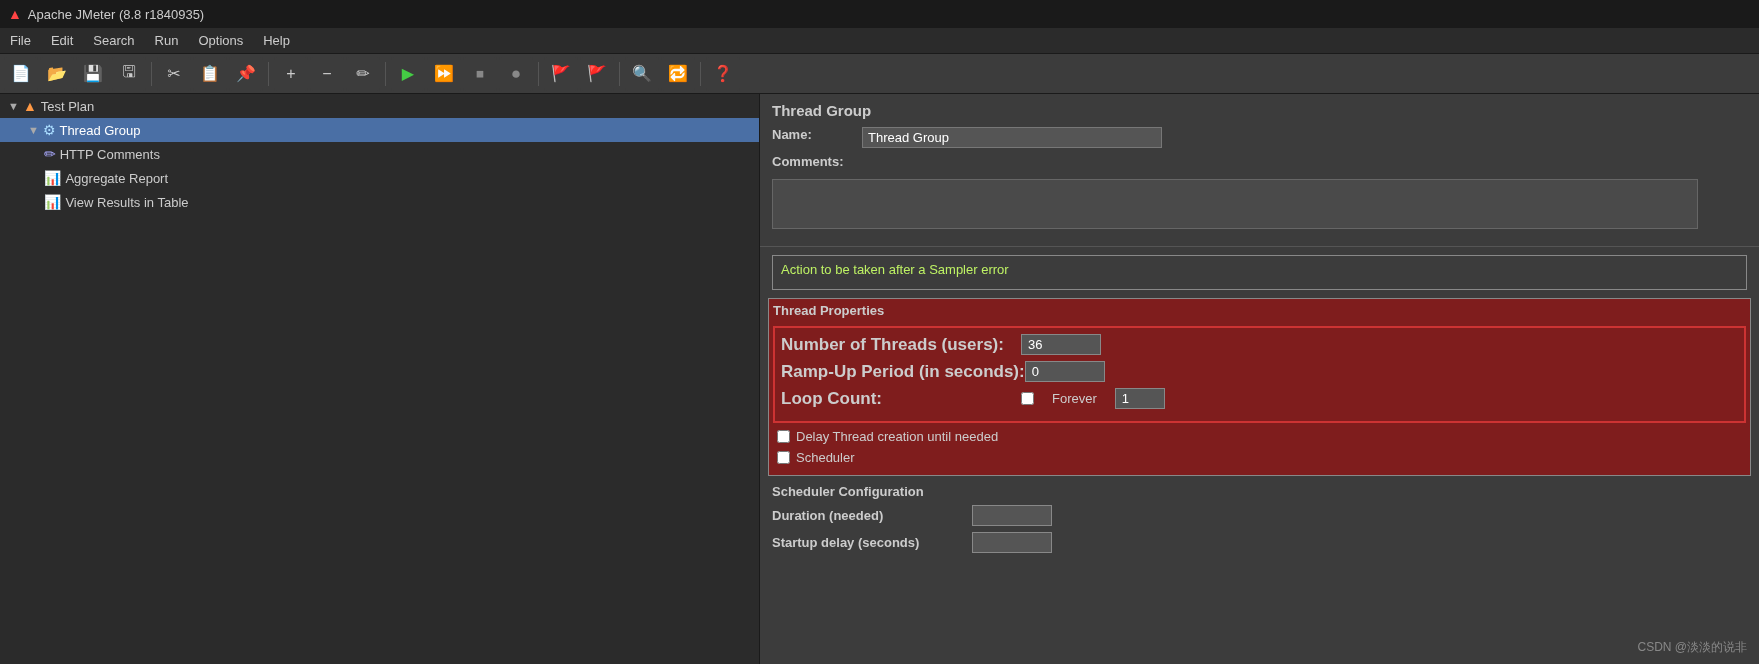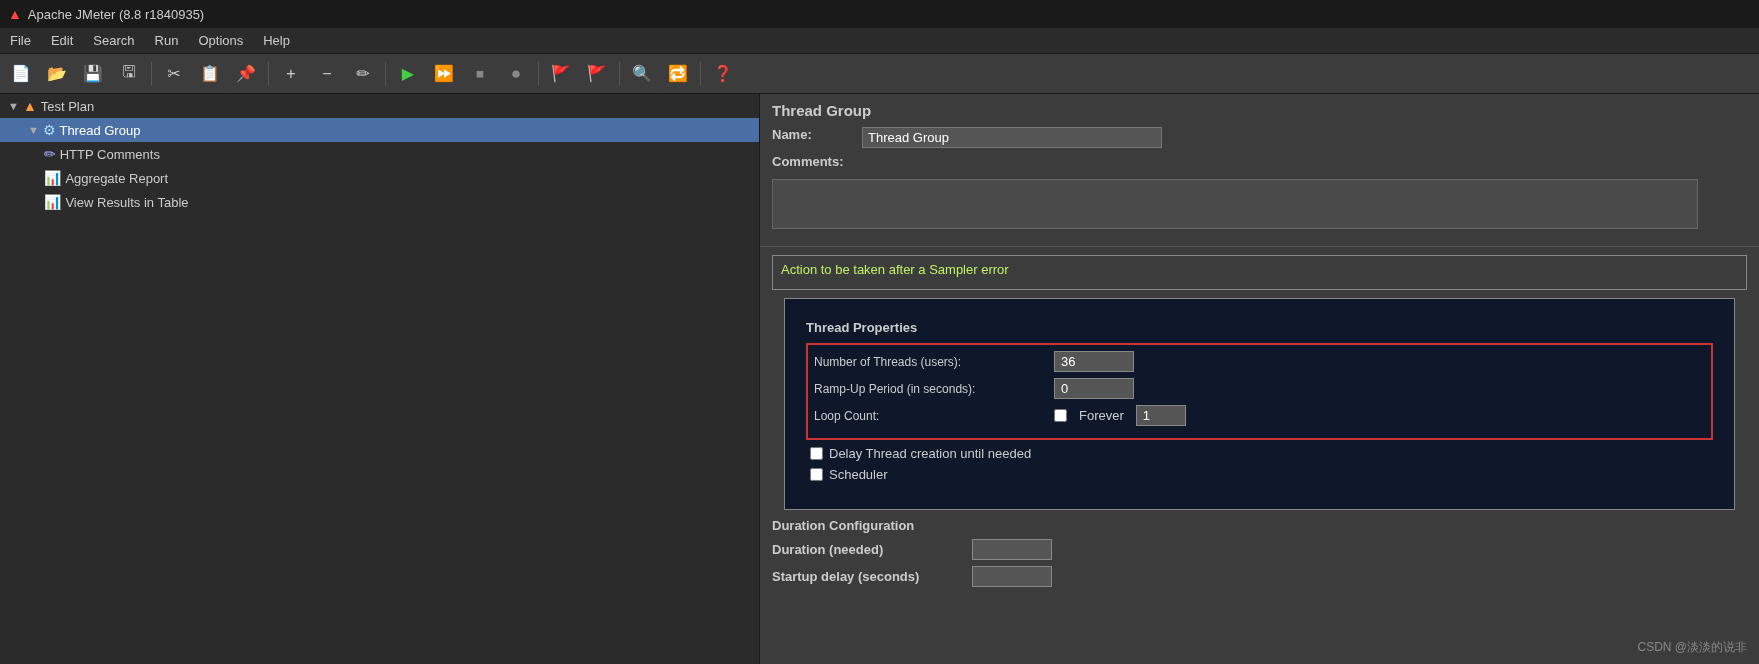--- a/index.html
+++ b/index.html
@@ -157,23 +157,23 @@
     }
     .sampler-section-title {
       color: #bef264;
       font-size: 13px;
       margin-bottom: 6px;
     }
 
     
     .thread-props-section {
       border: 1px solid #888888;
-      margin: 8px 24px;
-      padding: 21px;
-      background: #0f172a;
+      margin: 8px 8px;
+      padding: 4px;
+      background: #7f1d1d;
     }
     .section-title {
       font-weight: bold;
       color: #cccccc;
       margin-bottom: 8px;
       font-size: 13px;
     }
 
     
     .highlighted-box {
@@ -181,22 +181,22 @@
       padding: 6px;
       margin-bottom: 6px;
     }
     .prop-row {
       display: flex;
       align-items: center;
       margin-bottom: 6px;
     }
     .prop-label {
       color: #cccccc;
-      font-weight: normal;
-      font-size: 12px;
+      font-weight: bold;
+      font-size: 17px;
       min-width: 240px;
     }
     .prop-input {
       background: #555555;
       border: 1px solid #888888;
       color: #ffffff;
       padding: 2px 6px;
       font-size: 13px;
       width: 80px;
     }
@@ -242,21 +242,21 @@
       bottom: 8px;
       right: 12px;
       color: #888888;
       font-size: 12px;
     }
 
     
     .forever-group {
       display: flex;
       align-items: center;
-      gap: 12px;
+      gap: 18px;
     }
   </style>
 </head>
 <body>
 
 <div class="title-bar">
   <span class="app-icon">▲</span>
   <span>Apache JMeter (8.8 r1840935)</span>
 </div>
 
@@ -378,21 +378,21 @@
         <span>Delay Thread creation until needed</span>
       </div>
 
       <div class="checkbox-row">
         <input type="checkbox" style="">
         <span>Scheduler</span>
       </div>
     </div>
 
     <div class="scheduler-config">
-      <div class="scheduler-config-title">Duration Configuration</div>
+      <div class="scheduler-config-title">Scheduler Configuration</div>
       <div class="scheduler-field">
         <span class="scheduler-field-label">Duration (needed)</span>
         <input type="text" class="prop-input" value="" style="width: 80px;">
       </div>
       <div class="scheduler-field">
         <span class="scheduler-field-label">Startup delay (seconds)</span>
         <input type="text" class="prop-input" value="" style="width: 80px;">
       </div>
     </div>
 

